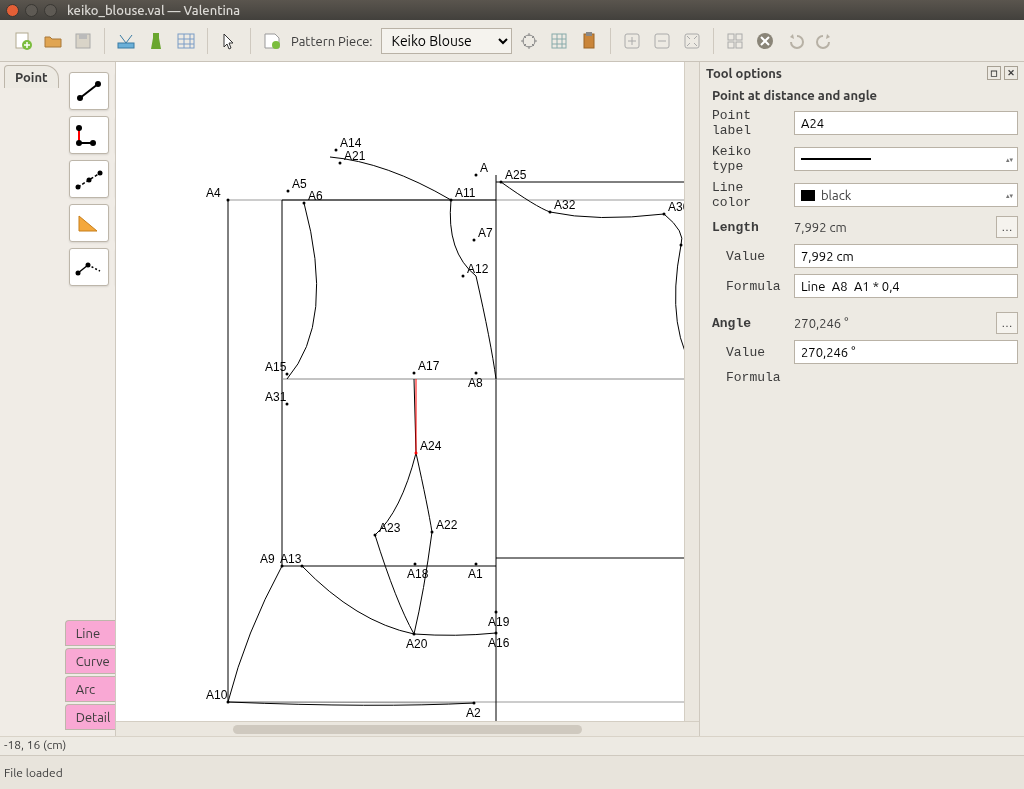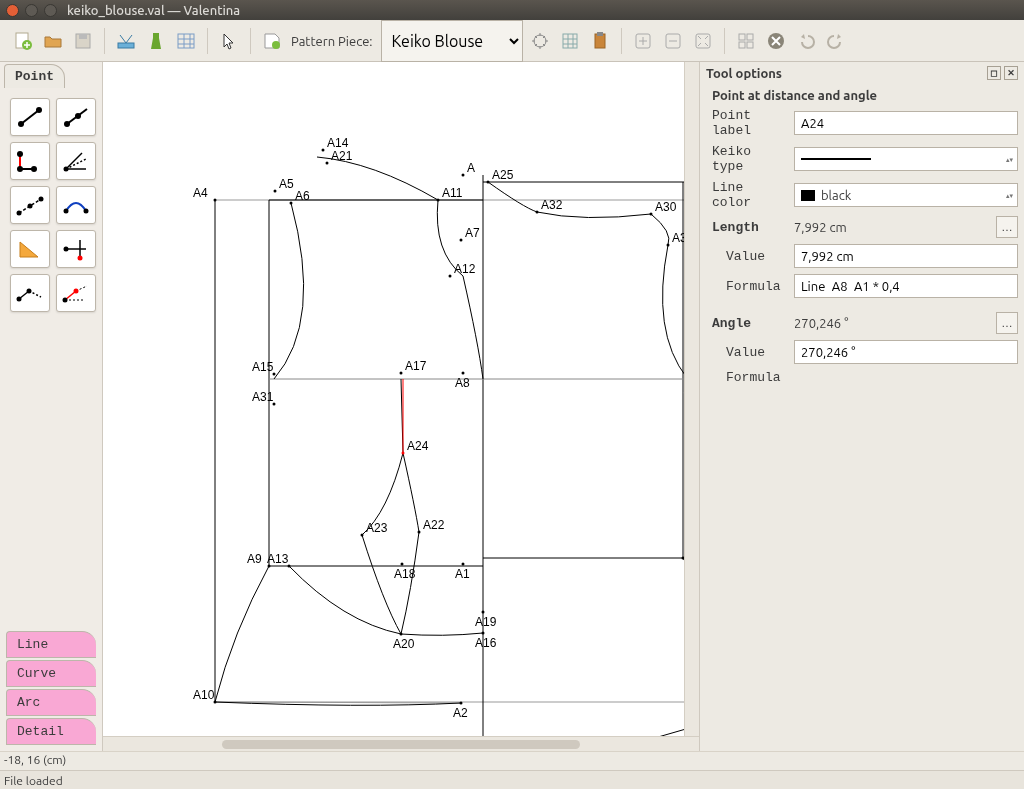--- a/index.html
+++ b/index.html
@@ -10,27 +10,27 @@
 .tb-btns { display:flex; gap:6px; margin-right:10px; }
 .tb-btn { width:13px; height:13px; border-radius:50%; background:#5e5a54; border:1px solid #393733; }
 .tb-btn.close { background:#e45f36; }
 .tb-title { flex:1; }
 
 
 .toolbar { height:42px; background:#edeae3; border-bottom:1px solid #c9c3b9; display:flex; align-items:center; padding:8px 10px; gap:4px; }
 .tool-ico { width:26px; height:26px; display:flex; align-items:center; justify-content:center; border-radius:3px; }
 .tool-sep { width:1px; height:26px; background:#cfc9bf; margin:0 4px; }
 .pp-label { font-size:13px; margin:0 4px 0 2px; }
-.pp-select { background:#f5f3ee; border:1px solid #b9b2a6; height:42px; padding:0 22px 0 6px; font-family:inherit; font-size:16px; }
+.pp-select { background:#f5f3ee; border:1px solid #b9b2a6; height:26px; padding:0 22px 0 6px; font-family:inherit; font-size:14px; }
 
 
 .main { flex:1; display:flex; overflow:hidden; }
 
 
-.left { width:102px; display:flex; flex-direction:column;font-family:Liberation Mono, monospace; }
+.left { width:115px; display:flex; flex-direction:row; }
 .tab-top { height:26px; display:flex; align-items:flex-end; }
 .tab-top .tab { padding:4px 10px; border:1px solid #bdb6aa; border-bottom:none; border-radius:4px 14px 0 0; background:#edeae3; margin-left:4px; font-weight:600; }
 .toolbox-body { flex:1; padding:6px; display:flex; flex-direction:column; }
 .tool-grid { display:grid; grid-template-columns:40px 40px; gap:6px; padding:4px; }
 .tool-btn { width:40px; height:38px; border:1px solid #bdb6aa; border-radius:3px; background:#fff; display:flex; align-items:center; justify-content:center; }
 .tool-btn.raised { box-shadow:0 1px 0 #fff inset, 0 1px 2px rgba(0,0,0,.1); }
 .bottom-tabs { margin-top:auto; }
 .bottom-tabs .btab { padding:5px 10px; border:1px solid #bdb6aa; border-right:none; border-radius:4px 14px 0 0; background:#f9a8d4; margin-top:2px; }
 
 
@@ -52,21 +52,21 @@
 .row label { width:74px;font-family:Liberation Mono, monospace; }
 .row label.indent { padding-left:14px; width:74px; }
 .row .bold { font-weight:700; }
 .txt { flex:1; height:24px; border:1px solid #b9b2a6; background:#fff; padding:0 6px; font-family:inherit; font-size:13px; }
 .sel { flex:1; height:24px; border:1px solid #b9b2a6; background:#fff; display:flex; align-items:center; padding:0 6px; position:relative; }
 .sel .spin { position:absolute; right:4px; display:flex; flex-direction:column; font-size:7px; color:#777; }
 .sqbtn { width:22px; height:22px; border:1px solid #b9b2a6; background:#f5f3ee; display:flex; align-items:center; justify-content:center; font-size:11px; margin-left:4px; }
 .colorchip { width:14px; height:11px; background:#000; margin-right:6px; }
 
 
-.statusbar { height:19px; background:#e8e4dc; border-top:1px solid #cfc9bf; font-size:12px; padding:0 4px; display:flex; flex-direction:column; justify-content:center; }
+.statusbar { height:34px; background:#e8e4dc; border-top:1px solid #cfc9bf; font-size:12px; padding:0 4px; display:flex; flex-direction:column; justify-content:center; }
 .cursor-line { height:19px; background:#edeae3; border-top:1px solid #d9d3c8; font-size:12px; padding:1px 4px; }
 
 .pt-label { font-size:12px; font-family:sans-serif; }
 </style>
 </head>
 <body>
 
 <div class="titlebar">
   <div class="tb-btns">
     <div class="tb-btn close"></div>

